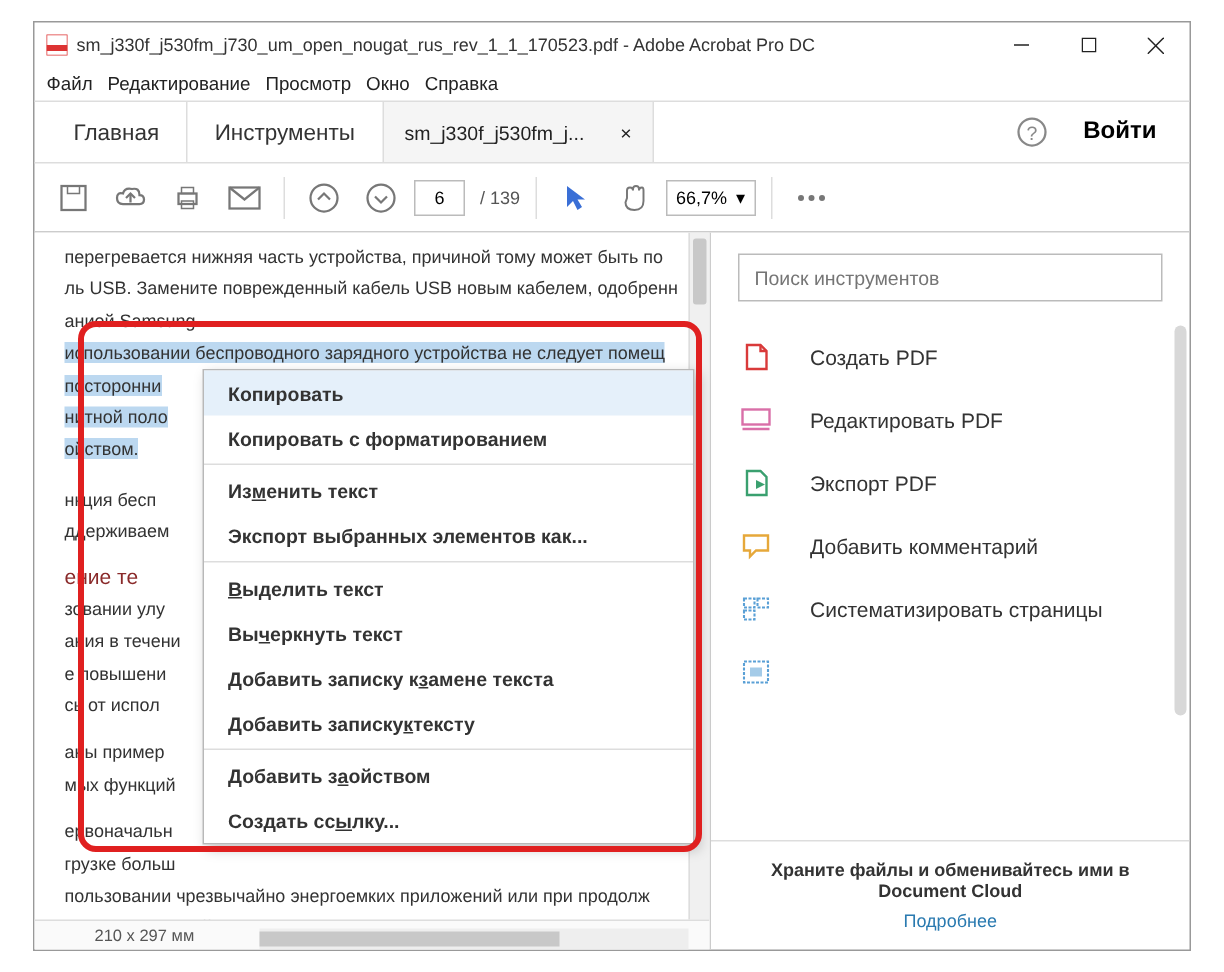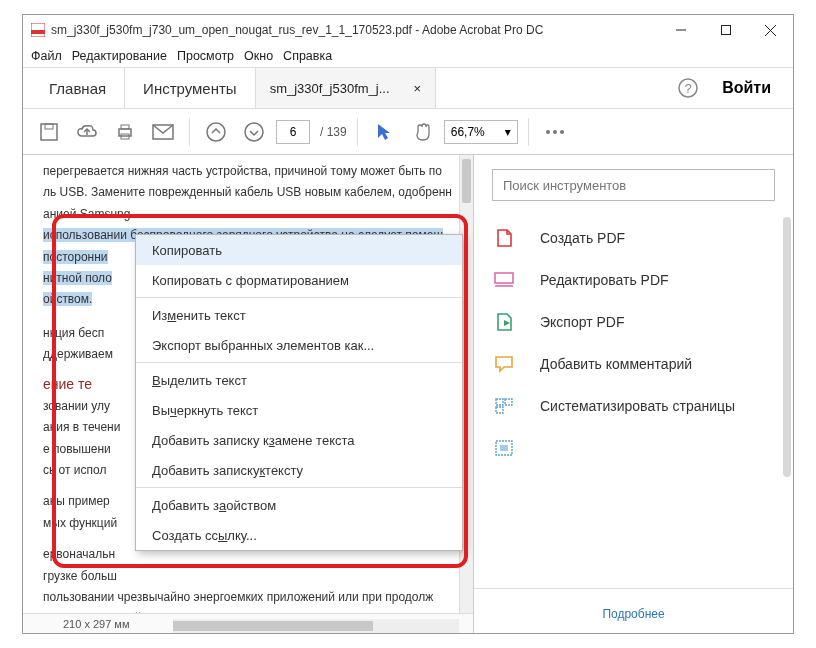--- a/index.html
+++ b/index.html
@@ -20,21 +20,21 @@
 .doctab { padding: 0 14px; display: flex; align-items: center; font-size: 13px; color: #222; background: #f5f5f5; border-right: 1px solid #ddd; gap: 24px; }
 .tabsrow .spacer { flex: 1; }
 .help-icon { width: 40px; display: flex; align-items: center; justify-content: center; }
 .signin { padding: 0 14px; display: flex; align-items: center; font-size: 16px; font-weight: bold; }
 
 .toolbar { height: 46px; border-bottom: 1px solid #ccc; display: flex; align-items: center; padding: 0 10px; gap: 6px; }
 .tb-btn { width: 32px; height: 32px; display: flex; align-items: center; justify-content: center; color: #555; }
 .tb-sep { width: 1px; height: 28px; background: #ddd; margin: 0 4px; }
 .page-input { width: 34px; height: 24px; border: 1px solid #bbb; text-align: center; font-size: 12px; }
 .page-total { font-size: 12px; color: #555; margin-left: 4px; }
-.zoom-box { display: flex; align-items: center; border: 1px solid #bbb; height: 24px; padding: 0 6px; font-size: 12px; gap: 20px; }
+.zoom-box { display: flex; align-items: center; border: 1px solid #bbb; height: 24px; padding: 0 6px; font-size: 12px; gap: 6px; }
 
 .body-row { flex: 1; display: flex; overflow: hidden; }
 
 .doc-area { flex: 1; position: relative; overflow: hidden; background: #f0f0f0; }
 .doc-page { position: absolute; top: 0; left: 0; right: 14px; background: #fff; padding: 8px 6px 8px 20px; font-size: 12px; line-height: 1.45; color: #333; }
 .doc-page p { margin-bottom: 4px; }
 .hl { background: #bcd8f0; }
 .sect-title { color: #8a2a2a; font-size: 14px; margin-top: 10px; }
 .vscroll { position: absolute; right: 0; top: 0; bottom: 0; width: 14px; background: #f0f0f0; border-left: 1px solid #ddd; }
 .vscroll .thumb { position: absolute; top: 4px; left: 2px; right: 2px; height: 44px; background: #c8c8c8; border-radius: 2px; }
@@ -46,21 +46,21 @@
 .search-wrap { padding: 14px 18px 10px; }
 .search-box { width: 100%; height: 32px; border: 1px solid #bbb; padding: 0 10px; font-size: 13px; color: #888; }
 .tool-list { flex: 1; padding: 6px 0; overflow: hidden; position: relative; }
 .tool-item { height: 42px; display: flex; align-items: center; padding: 0 20px; gap: 26px; font-size: 14px; color: #333; }
 .tool-icon { width: 20px; height: 20px; display: flex; align-items: center; justify-content: center; }
 .rp-scroll { position: absolute; right: 2px; top: 6px; width: 8px; height: 260px; background: #d8d8d8; border-radius: 4px; }
 .cloud-promo { border-top: 1px solid #ddd; padding: 12px 18px; text-align: center; font-size: 12px; }
 .cloud-promo .bold { font-weight: bold; color: #333; }
 .cloud-promo .link { color: #2a7ab0; margin-top: 6px; display: block; }
 
-.context-menu { position: absolute; top: 234px; left: 135px; width: 328px; background: #fff; border: 1px solid #b8b8b8; box-shadow: 3px 3px 8px rgba(0,0,0,0.25); font-size: 13px; z-index: 10; }
+.context-menu { position: absolute; top: 246px; left: 135px; width: 328px; background: #fff; border: 1px solid #b8b8b8; box-shadow: 3px 3px 8px rgba(0,0,0,0.25); font-size: 13px; z-index: 10; font-weight: bold; }
 .ctx-item { height: 30px; display: flex; align-items: center; padding: 0 16px; color: #333; }
 .ctx-item.hl-item { background: #e5f0fa; }
 .ctx-sep { height: 1px; background: #ddd; margin: 2px 0; }
 .ctx-u { text-decoration: underline; }
 
 .red-border { position: absolute; top: 214px; left: 52px; width: 416px; height: 354px; border: 4px solid #e02020; border-radius: 12px; pointer-events: none; z-index: 20; }
 
 svg { display: block; }
 </style>
 </head>
@@ -281,20 +281,21 @@
           <span class="tool-icon">
               <svg width="20" height="18">
                 <rect x="2" y="2" width="16" height="14" fill="none" stroke="#5aa0d6" stroke-width="1.4" stroke-dasharray="2 1"></rect>
                 <rect x="6" y="6" width="8" height="6" fill="#5aa0d6" opacity="0.55"></rect>
               </svg>
             </span>
         </div>
         <div class="rp-scroll"></div>
       </div>
       <div class="cloud-promo">
+        <div class="bold">Храните файлы и обменивайтесь ими в Document Cloud</div>
         <span class="link">Подробнее</span>
       </div>
     </div>
 
   </div>
 </div>
 
 <div class="context-menu">
   <div class="ctx-item hl-item">Копировать</div>
   <div class="ctx-item">Копировать с форматированием</div>

